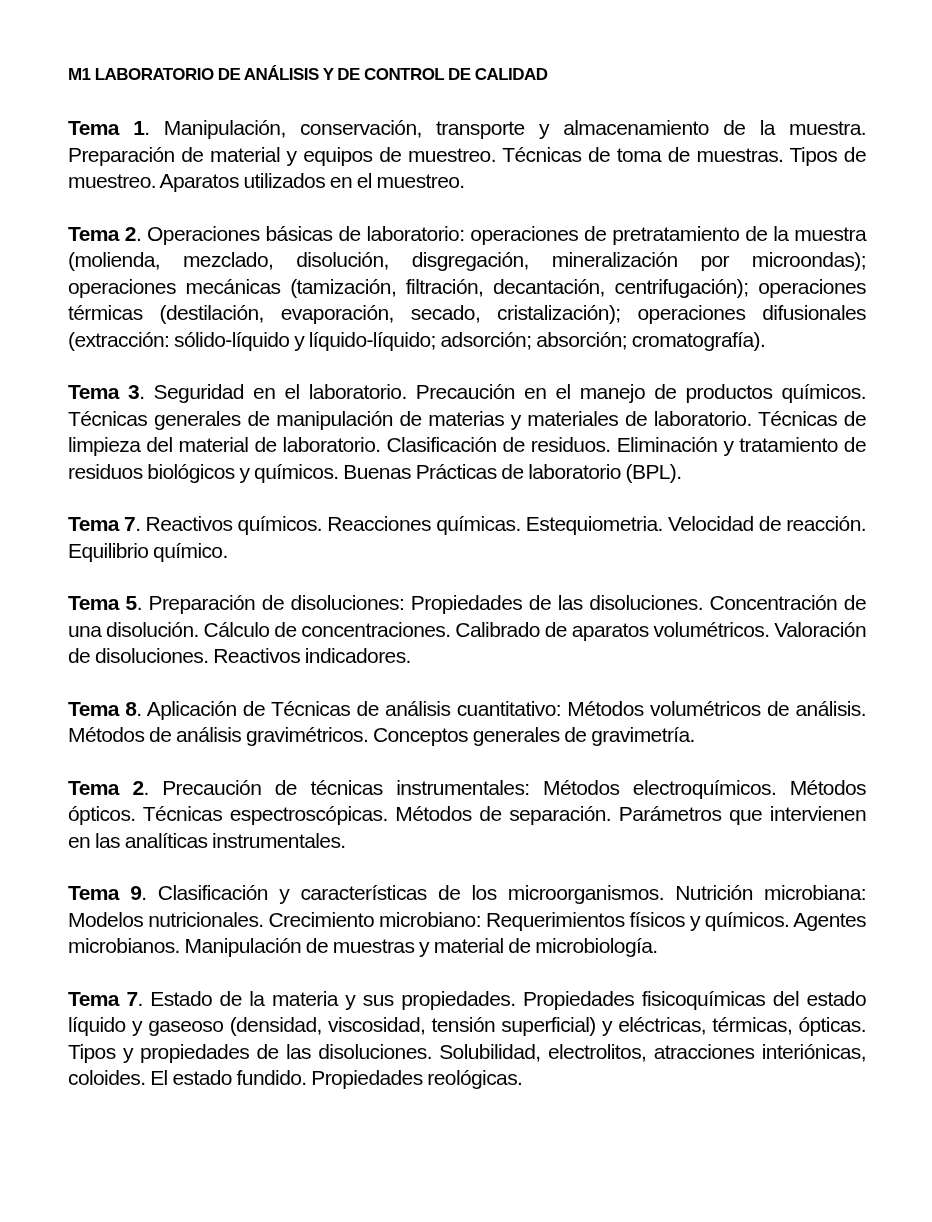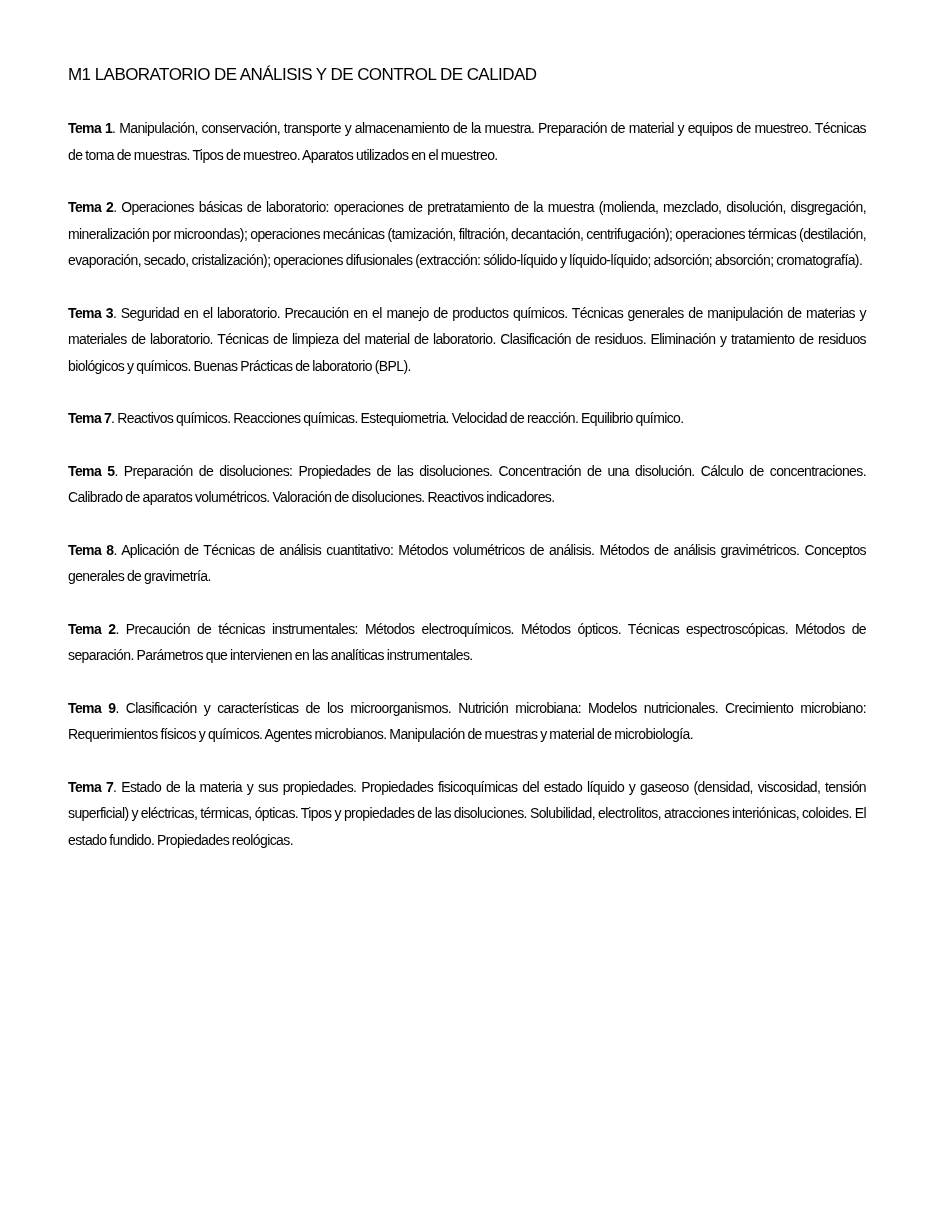--- a/index.html
+++ b/index.html
@@ -15,28 +15,28 @@
       color: #000000;
       font-family: "Liberation Sans", sans-serif;
     }
     .page {
       position: absolute;
       left: 68px;
       top: 62px;
       width: 798px;
     }
     .doc-title {
-      font-weight: normal;
+      font-weight: bold;
       font-size: 17px;
       letter-spacing: -0.55px;
       line-height: 26px;
       margin: 0 0 27px 0;
     }
     .tema {
-      font-size: 14px;
+      font-size: 21px;
       letter-spacing: -0.6px;
       word-spacing: -0.5px;
       line-height: 26.5px;
       text-align: justify;
       margin: 0 0 26px 0;
     }
     .tema-label {
       font-weight: bold;
     }
   </style>

